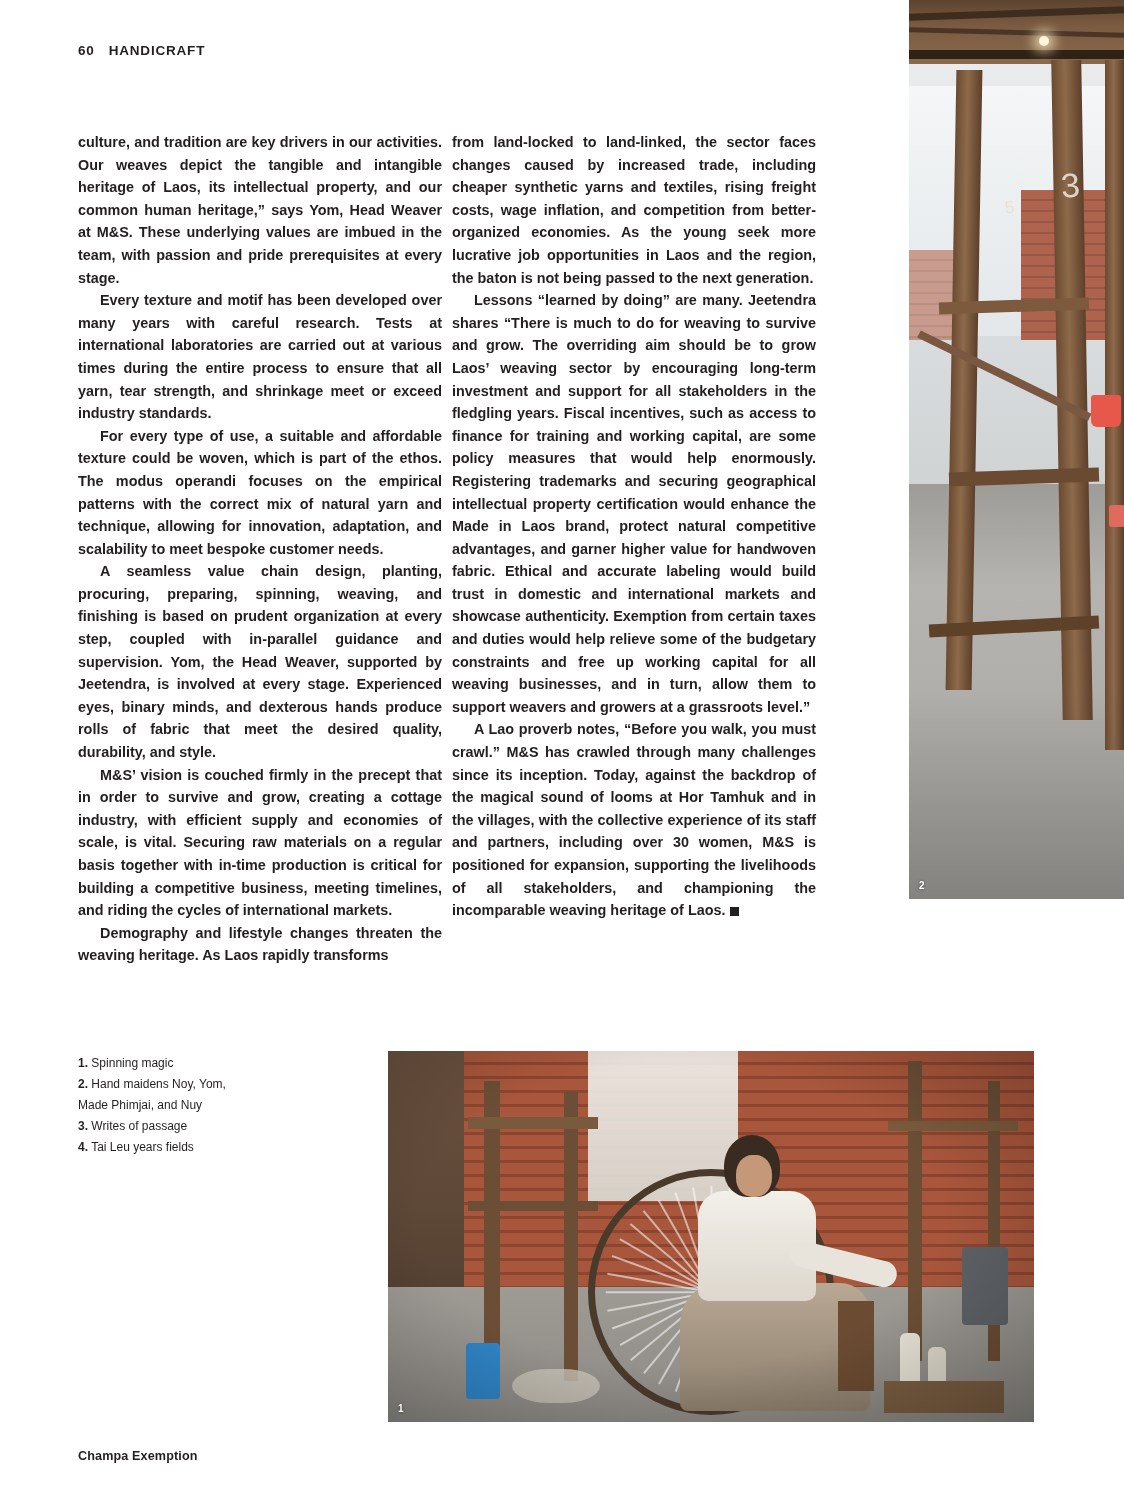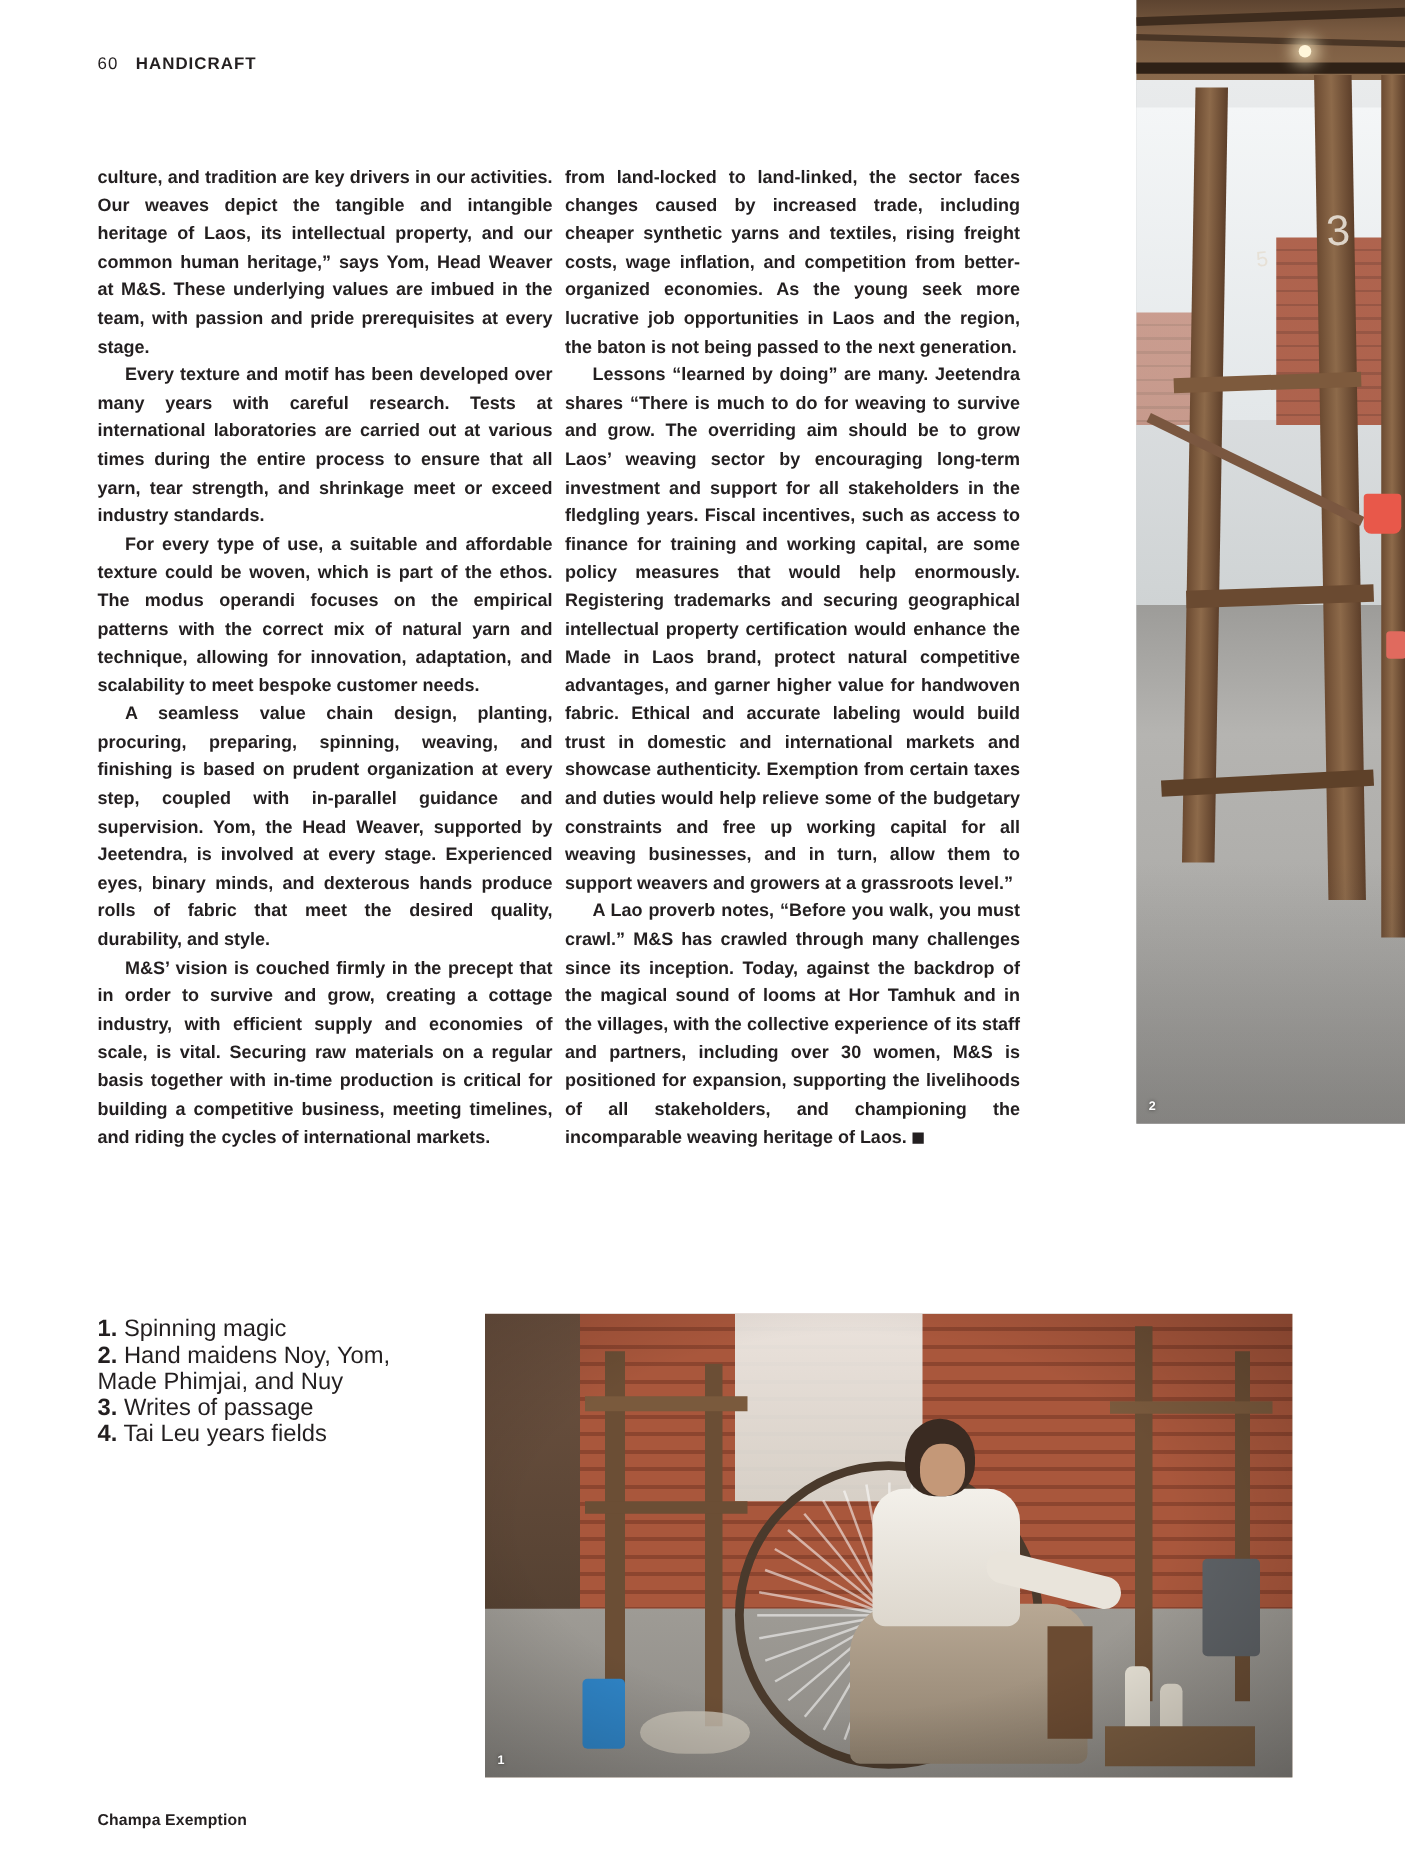--- a/index.html
+++ b/index.html
@@ -21,21 +21,21 @@
     position: absolute;
     left: 78px;
     top: 43px;
     font-size: 13.5px;
     letter-spacing: 0.06em;
     font-weight: 700;
     color: #231f20;
   }
   .page-header .folio {
     margin-right: 14px;
-    font-weight: 400;
+    font-weight: 700;
   }
 
   
   .col {
     position: absolute;
     top: 131px;
     width: 364px;
     font-size: 14.4px;
     line-height: 22.6px;
     text-align: justify;
@@ -95,21 +95,21 @@
     background: #b9a99a;
   }
   #photo-1 .num { left: 10px; bottom: 8px; }
 
   
   .captions {
     position: absolute;
     left: 78px;
     top: 1053px;
     width: 230px;
-    font-size: 19px;
+    font-size: 12px;
     line-height: 21px;
     color: #231f20;
   }
   .captions .cap-line { white-space: nowrap; }
   .captions .cap-num { font-weight: 700; }
 
   
   .footer {
     position: absolute;
     left: 78px;
@@ -246,20 +246,21 @@
 <div class="page-header">
   <span class="folio">60</span><span class="section">HANDICRAFT</span>
 </div>
 
 <div class="col" id="col-left">
   <p class="first">culture, and tradition are key drivers in our activities. Our weaves depict the tangible and intangible heritage of Laos, its intellectual property, and our common human heritage,” says Yom, Head Weaver at M&amp;S. These underlying values are imbued in the team, with passion and pride prerequisites at every stage.</p>
   <p>Every texture and motif has been developed over many years with careful research. Tests at international laboratories are carried out at various times during the entire process to ensure that all yarn, tear strength, and shrinkage meet or exceed industry standards.</p>
   <p>For every type of use, a suitable and affordable texture could be woven, which is part of the ethos. The modus operandi focuses on the empirical patterns with the correct mix of natural yarn and technique, allowing for innovation, adaptation, and scalability to meet bespoke customer needs.</p>
   <p>A seamless value chain design, planting, procuring, preparing, spinning, weaving, and finishing is based on prudent organization at every step, coupled with in-parallel guidance and supervision. Yom, the Head Weaver, supported by Jeetendra, is involved at every stage. Experienced eyes, binary minds, and dexterous hands produce rolls of fabric that meet the desired quality, durability, and style.</p>
   <p>M&amp;S’ vision is couched firmly in the precept that in order to survive and grow, creating a cottage industry, with efficient supply and economies of scale, is vital. Securing raw materials on a regular basis together with in-time production is critical for building a competitive business, meeting timelines, and riding the cycles of international markets.</p>
+  <p>Demography and lifestyle changes threaten the weaving heritage. As Laos rapidly transforms</p>
 </div>
 
 <div class="col" id="col-right">
   <p class="first">from land-locked to land-linked, the sector faces changes caused by increased trade, including cheaper synthetic yarns and textiles, rising freight costs, wage inflation, and competition from better-organized economies. As the young seek more lucrative job opportunities in Laos and the region, the baton is not being passed to the next generation.</p>
   <p>Lessons “learned by doing” are many. Jeetendra shares “There is much to do for weaving to survive and grow. The overriding aim should be to grow Laos’ weaving sector by encouraging long-term investment and support for all stakeholders in the fledgling years. Fiscal incentives, such as access to finance for training and working capital, are some policy measures that would help enormously. Registering trademarks and securing geographical intellectual property certification would enhance the Made in Laos brand, protect natural competitive advantages, and garner higher value for handwoven fabric. Ethical and accurate labeling would build trust in domestic and international markets and showcase authenticity. Exemption from certain taxes and duties would help relieve some of the budgetary constraints and free up working capital for all weaving businesses, and in turn, allow them to support weavers and growers at a grassroots level.”</p>
   <p><span>A Lao proverb notes, “Before you walk, you must crawl.” M&amp;S has crawled through many challenges since its inception. Today, against the backdrop of the magical sound of looms at Hor Tamhuk and in the villages, with the collective experience of its staff and partners, including over 30 women, M&amp;S is positioned for expansion, supporting the livelihoods of all stakeholders, and championing the incomparable weaving heritage of Laos.</span><span class="endmark"></span></p>
 </div>
 
 <div class="photo" id="photo-2">
   <div class="p2-ceiling"></div>

